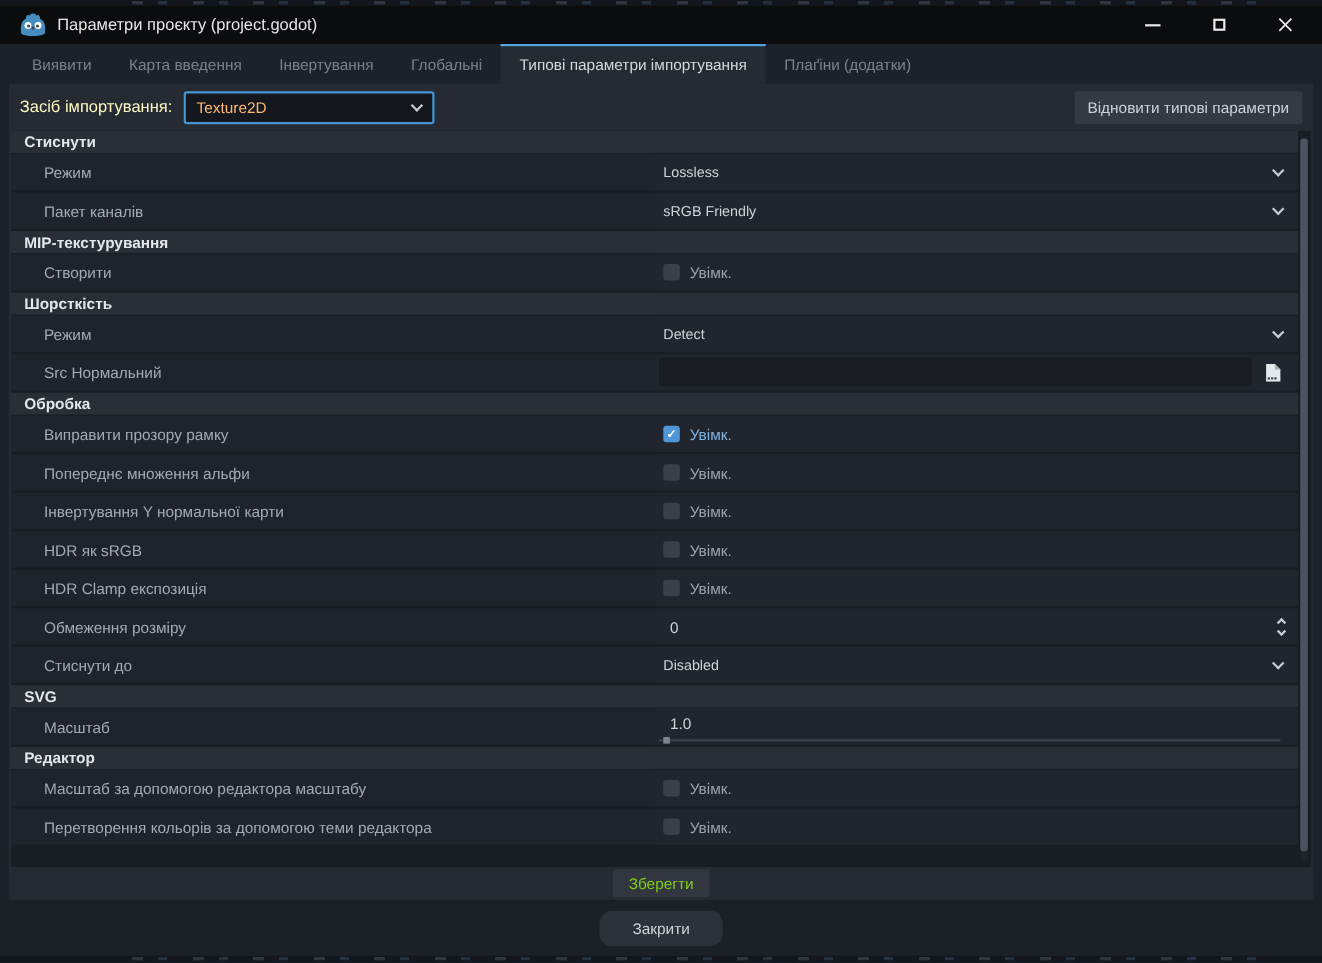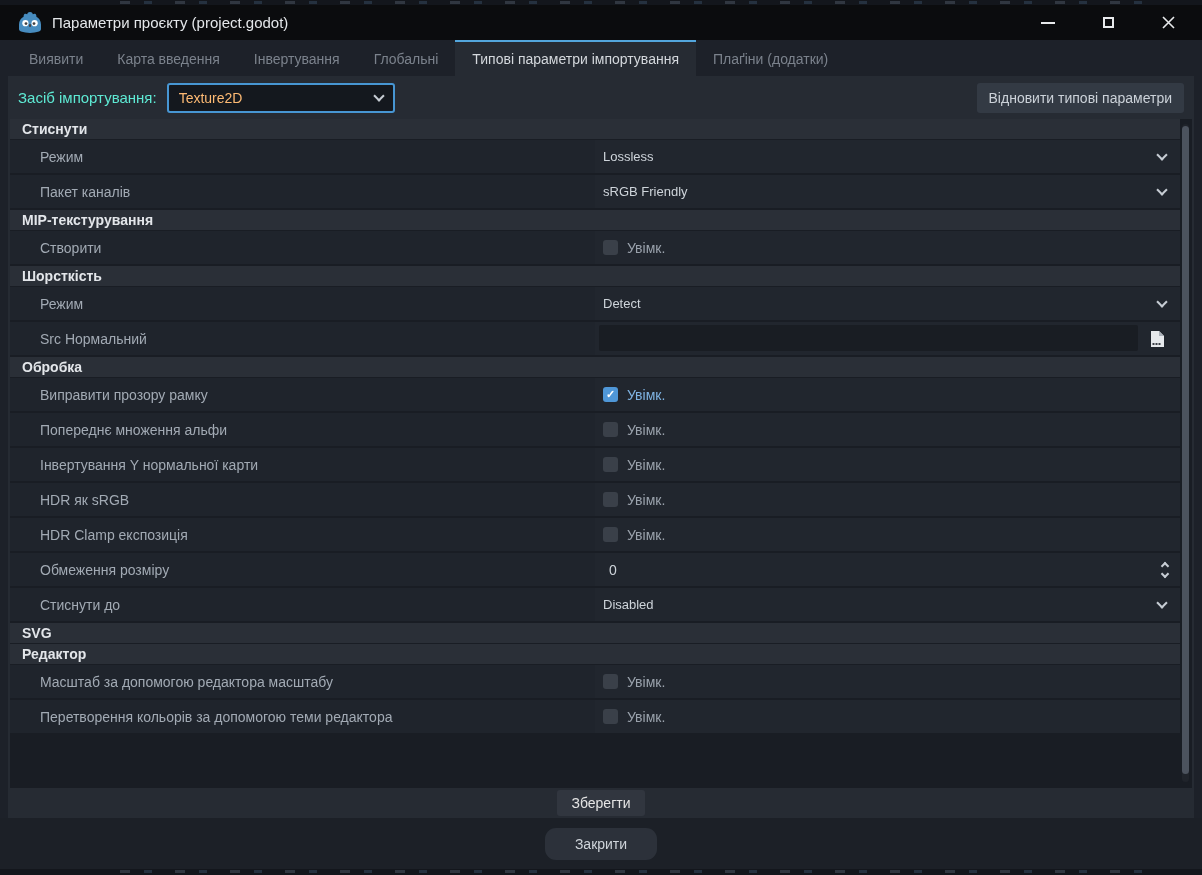--- a/index.html
+++ b/index.html
@@ -30,21 +30,21 @@
   
   .tabbar { height:36px; background:#1d2129; display:flex; align-items:stretch; padding-left:12px; }
   .tab {
     padding:0 17px; display:flex; align-items:center; font-size:14px;
     color:#7b828c; border-top:2px solid transparent;
   }
   .tab.active { background:#262b33; color:#d4d8dd; border-top:2px solid #53a6dd; }
   
   .panel { margin:0 8px; height:742px; background:#262b33; padding-top:5px; position:relative; }
   .import-row { height:33px; display:flex; align-items:center; padding:0 10px; margin-bottom:5px; }
-  .import-label { font-size:15px; color:#5eead4; margin-right:10px; }
+  .import-label { font-size:15px; color:#fef9c3; margin-right:10px; }
   .import-dd {
     width:228px; height:30px; background:#14181e; border:2px solid #4796d3; border-radius:3px;
     display:flex; align-items:center; padding:0 10px; font-size:14px; color:#fdba74;
   }
   .import-dd .chev { margin-left:auto; }
   .reset-btn {
     margin-left:auto; height:30px; background:#333a44; border-radius:3px;
     display:flex; align-items:center; padding:0 12px; font-size:14px; color:#ccd2d9;
   }
   
@@ -91,21 +91,21 @@
   .file-btn { position:absolute; right:10px; top:4px; width:26px; height:25px;
     display:flex; align-items:center; justify-content:center; }
   
   .scrollbar {
     position:absolute; top:2px; bottom:2px; right:3px; width:7px;
     background:#20242b; border-radius:4px;
   }
   .scroll-grab { position:absolute; top:2px; bottom:8px; left:0; right:0; background:#4c535e; border-radius:4px; }
   
   .save-strip { height:30px; margin-top:0; display:flex; align-items:center; justify-content:center; background:#262b33; }
-  .save-btn { background:#31363f; border-radius:3px; padding:5px 14px; font-size:14px; color:#e5e5e5; }
+  .save-btn { background:#31363f; border-radius:3px; padding:5px 14px; font-size:14px; color:#84cc16; }
   
   .close-area { height:51px; background:#1c2027; display:flex; align-items:center; justify-content:center; }
   .close-btn { background:#2c313a; border-radius:11px; padding:8px 30px; font-size:14px; color:#cfd4da; }
 </style>
 </head>
 <body>
 
 <div class="edge-strip"></div>
 
 <div class="titlebar">
@@ -246,20 +246,28 @@
         </div>
       </div>
       <div class="prow">
         <div class="plabel">Стиснути до</div>
         <div class="pvalue v-dd">
           <span class="dd-text">Disabled</span>
           <span class="chev"></span>
         </div>
       </div>
       <div class="sec-header">SVG</div>
+      <div class="prow">
+        <div class="plabel">Масштаб</div>
+        <div class="pvalue">
+          <span class="slider-val">1.0</span>
+          <div class="track"></div>
+          <div class="grab"></div>
+        </div>
+      </div>
       <div class="sec-header">Редактор</div>
       <div class="prow">
         <div class="plabel">Масштаб за допомогою редактора масштабу</div>
         <div class="pvalue">
           <span class="cb"></span>
           <span class="cb-label">Увімк.</span>
         </div>
       </div>
       <div class="prow">
         <div class="plabel">Перетворення кольорів за допомогою теми редактора</div>

